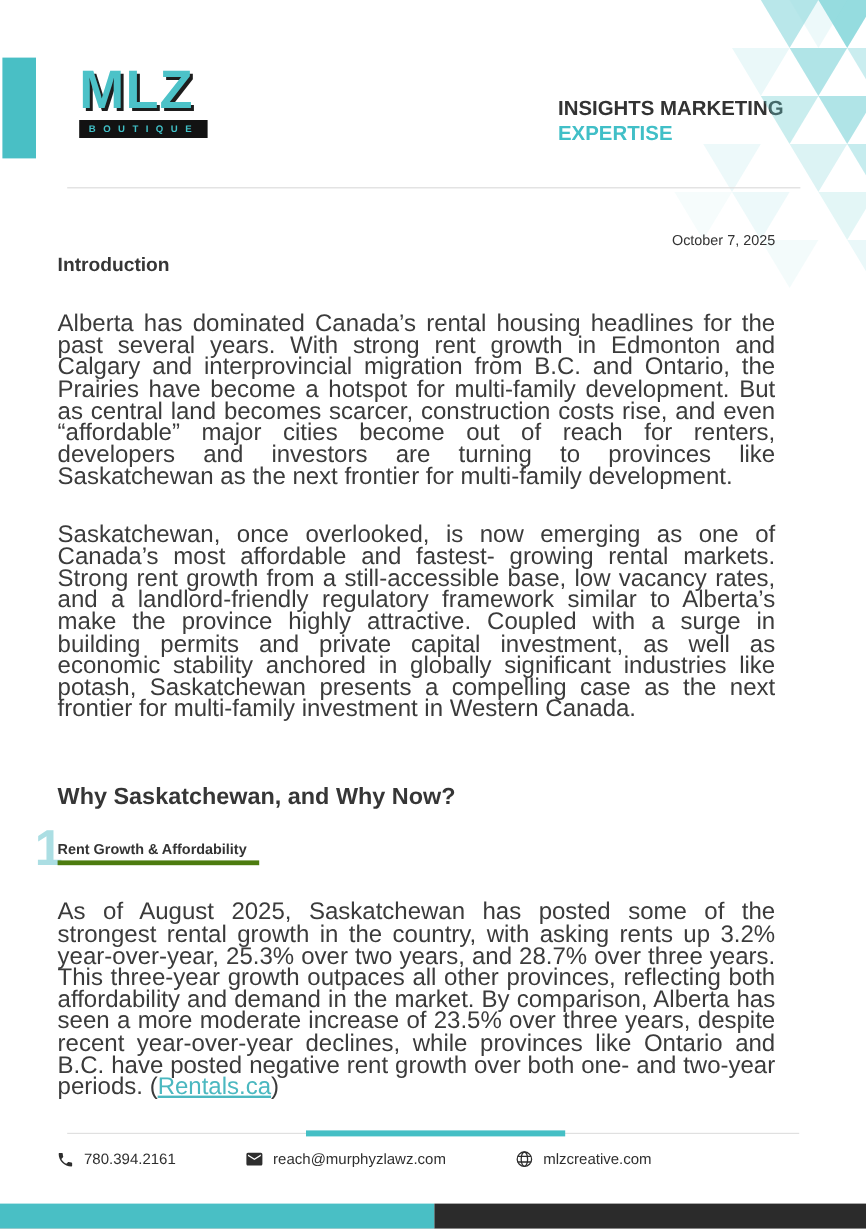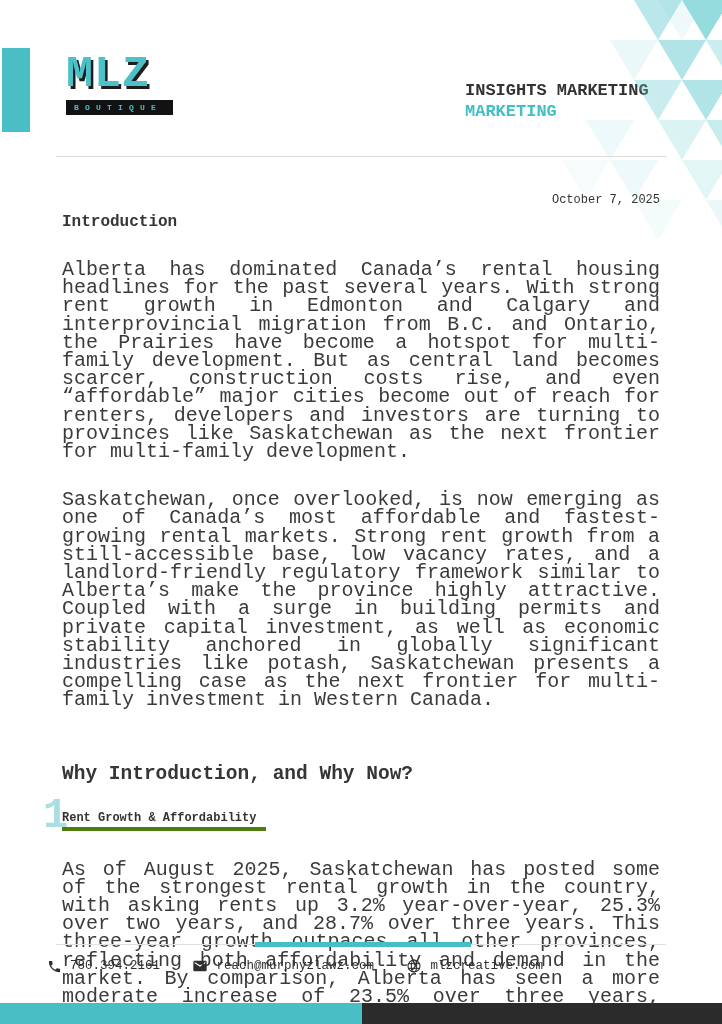--- a/index.html
+++ b/index.html
@@ -1,20 +1,20 @@
 <!DOCTYPE html>
 <html><head>
 <meta charset="utf-8">
 <style>
   * { margin:0; padding:0; box-sizing:border-box; }
   html,body { background:#888; }
   .page {
     position:relative; width:722px; height:1024px; margin:0 auto;
     background:#ffffff; overflow:hidden;
-    font-family:Liberation Mono, monospace;
+    font-family:Liberation Sans, sans-serif;
     color:#3b3b3b;
     padding-left:33px;
   }
   
   .side-bar { position:absolute; left:2px; top:48px; width:28px; height:84px; background:#49BFC5; }
   .logo { position:absolute; left:66px; top:52px; }
   .logo-main {
     font-size:45px; font-weight:800; letter-spacing:1px; line-height:1;
     color:#4CC2C8; text-shadow:2.5px 2.5px 0 #1d1d1d;
   }
@@ -22,21 +22,21 @@
     margin-top:3px; background:#121212; color:#41C0C7;
     font-size:8px; font-weight:700; letter-spacing:6.2px;
     padding:3px 0 3px 8px; width:107px;
   }
   .tagline { position:absolute; left:465px; top:80px; font-weight:700; font-size:17px; line-height:21px; }
   .tagline .l1 { color:#333333; }
   .tagline .l2 { color:#41BFC7; }
   .tri-mosaic { position:absolute; top:0; right:0; width:170px; height:240px; }
   .header-divider { position:absolute; top:156px; left:56px; width:611px; height:1px; background:#dcdcdc; }
   
-  .content { position:absolute; top:157px; left:62px; width:598px; }
+  .content { position:absolute; top:157px; left:48px; width:598px; }
   .date { text-align:right; font-size:12px; color:#333; margin-top:36px; }
   h1.section { font-size:16px; font-weight:700; color:#363636; margin-top:6px; }
   p.body { font-size:20px; line-height:18.2px; text-align:justify; color:#3b3b3b;margin-top:30px; }
   .p1 { margin-top:18px; }
   .p2 { margin-top:16px; }
   h2.section { font-size:19.5px; font-weight:700; color:#363636; margin-top:53px; }
   .subtitle { font-size:13.5px; margin-top:5px; color:#3b3b3b; }
   .item-head { position:relative; margin-top:23px; }
   .item-num {
     position:absolute; left:-19px; top:-13px; z-index:0;
@@ -71,21 +71,21 @@
 
   <div class="side-bar"></div>
 
   <div class="logo">
     <div class="logo-main">MLZ</div>
     <div class="logo-sub">BOUTIQUE</div>
   </div>
 
   <div class="tagline">
     <div class="l1">INSIGHTS MARKETING</div>
-    <div class="l2">MARKETING</div>
+    <div class="l2">EXPERTISE</div>
   </div>
 
   <svg class="tri-mosaic" viewBox="0 0 170 240" xmlns="http://www.w3.org/2000/svg">
     <g fill="#4FC4CA">
       <polygon points="82,0 130,0 106,40" opacity="0.40"></polygon>
       <polygon points="130,0 178,0 154,40" opacity="0.60"></polygon>
       <polygon points="130,40 154,0 106,0" opacity="0.18" fill="#9ADDE1"></polygon>
       <polygon points="106,40 154,40 130,80" opacity="0.45"></polygon>
       <polygon points="154,40 202,40 178,80" opacity="0.30"></polygon>
       <polygon points="58,40 106,40 82,80" opacity="0.12"></polygon>
@@ -106,21 +106,21 @@
   <div class="header-divider"></div>
 
   <div class="content">
     <div class="date">October 7, 2025</div>
 
     <h1 class="section">Introduction</h1>
 
     <p class="body p1">Alberta has dominated Canada’s rental housing headlines for the past several years. With strong rent growth in Edmonton and Calgary and interprovincial migration from B.C. and Ontario, the Prairies have become a hotspot for multi-family development. But as central land becomes scarcer, construction costs rise, and even “affordable” major cities become out of reach for renters, developers and investors are turning to provinces like Saskatchewan as the next frontier for multi-family development.</p>
     <p class="body p2">Saskatchewan, once overlooked, is now emerging as one of Canada’s most affordable and fastest- growing rental markets. Strong rent growth from a still-accessible base, low vacancy rates, and a landlord-friendly regulatory framework similar to Alberta’s make the province highly attractive. Coupled with a surge in building permits and private capital investment, as well as economic stability anchored in globally significant industries like potash, Saskatchewan presents a compelling case as the next frontier for multi-family investment in Western Canada.</p>
 
-    <h2 class="section">Why Introduction, and Why Now?</h2>
+    <h2 class="section">Why Saskatchewan, and Why Now?</h2>
 
     <div class="item-head">
       <span class="item-num">1</span>
       <span class="item-title">Rent Growth &amp; Affordability</span>
     </div>
 
     <p class="body p3"><span>As of August 2025, Saskatchewan has posted some of the strongest rental growth in the country, with asking rents up 3.2% year-over-year, 25.3% over two years, and 28.7% over three years. This three-year growth outpaces all other provinces, reflecting both affordability and demand in the market. By comparison, Alberta has seen a more moderate increase of 23.5% over three years, despite recent year-over-year declines, while provinces like Ontario and B.C. have posted negative rent growth over both one- and two-year periods. (</span><a class="doc-link">Rentals.ca</a><span>)</span></p>
   </div>
 
   <div class="footer-divider">

